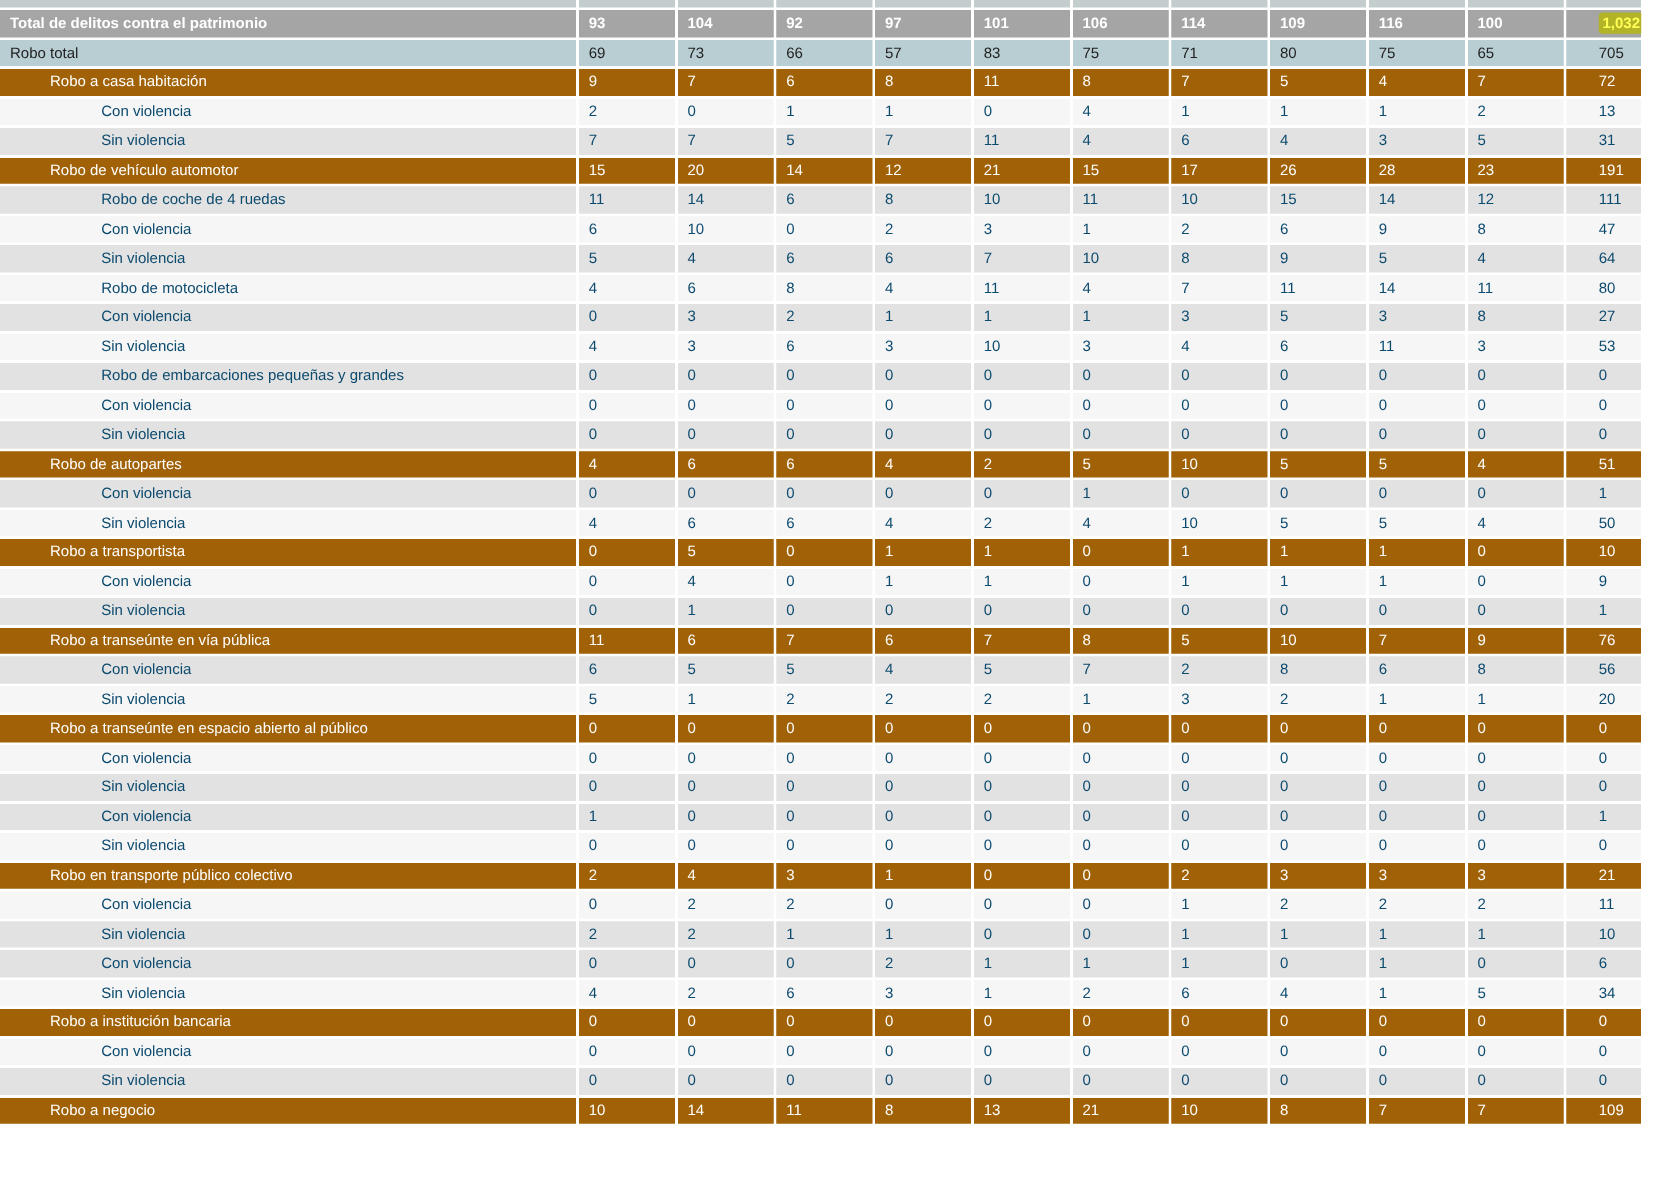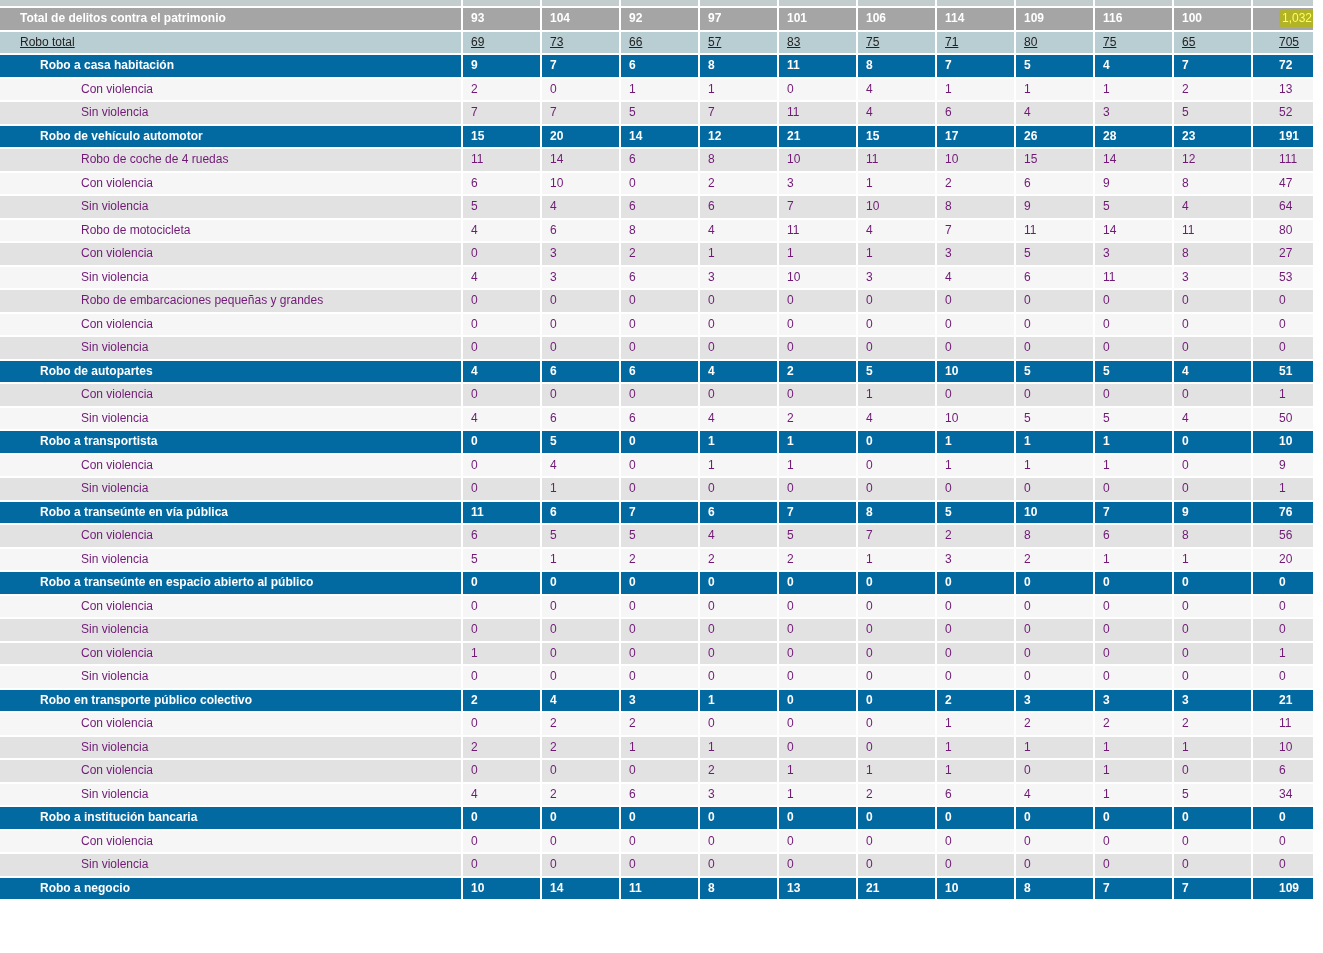--- a/index.html
+++ b/index.html
@@ -3,32 +3,32 @@
 <meta charset="utf-8">
 <style>
   html,body{margin:0;padding:0;background:#ffffff;}
   body{width:1323px;height:953px;font-family:"Liberation Sans",sans-serif;overflow:hidden;}
   .table-wrap{width:1314px;}
   table{border-collapse:collapse;table-layout:fixed;width:1314px;font-size:12px;}
   td{height:21.5px;line-height:21.5px;padding:0;border-right:2px solid #ffffff;border-bottom:2px solid #ffffff;
      white-space:nowrap;overflow:hidden;vertical-align:middle;}
   tr.strip td{height:6px;line-height:6px;background:#c4cdcd;}
   tr.grand{background:#a5a5a5;color:#ffffff;font-weight:bold;}
-  tr.subtotal{background:#b9ced3;color:#222222;text-decoration:underline;}
-  tr.category{background:#0369a1;color:#ffffff;font-weight:bold;}
-  tr.detail{color:#701a75;}
+  tr.subtotal{background:#b9ced3;color:#222222;}
+  tr.category{background:#a16207;color:#ffffff;font-weight:normal;}
+  tr.detail{color:#0c4a6e;}
   tr.detail.zl{background:#f6f6f6;}
   tr.detail.zd{background:#e2e2e2;}
   td.label{text-overflow:clip;}
-  td.lvl-0{padding-left:20px;}
+  td.lvl-0{padding-left:8px;}
   td.lvl-1{padding-left:40px;}
   td.lvl-2{padding-left:81px;}
   td.num{padding-left:8px;}
   td.total{padding-left:26px;}
-  .hl{display:inline-block;background:#b3b328;color:#ffff55;font-weight:normal;padding:0 3px;
+  .hl{display:inline-block;background:#b3b328;color:#ffff55;font-weight:bold;padding:0 3px;
       border-radius:3px;line-height:17px;}
 </style>
 </head>
 <body>
 
 <div class="table-wrap">
   <table>
     <colgroup>
         <col style="width: 462px;">
         <col style="width: 79px;">
@@ -119,21 +119,21 @@
           <td class="num">7</td>
           <td class="num">7</td>
           <td class="num">5</td>
           <td class="num">7</td>
           <td class="num">11</td>
           <td class="num">4</td>
           <td class="num">6</td>
           <td class="num">4</td>
           <td class="num">3</td>
           <td class="num">5</td>
-          <td class="num total">52</td>
+          <td class="num total">31</td>
         </tr>
         <tr class="category">
           <td class="label lvl-1">Robo de vehículo automotor</td>
           <td class="num">15</td>
           <td class="num">20</td>
           <td class="num">14</td>
           <td class="num">12</td>
           <td class="num">21</td>
           <td class="num">15</td>
           <td class="num">17</td>

